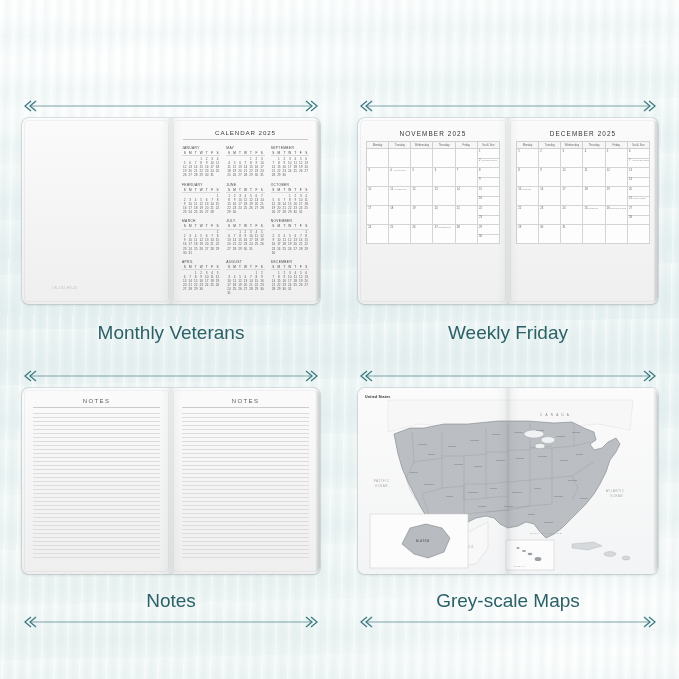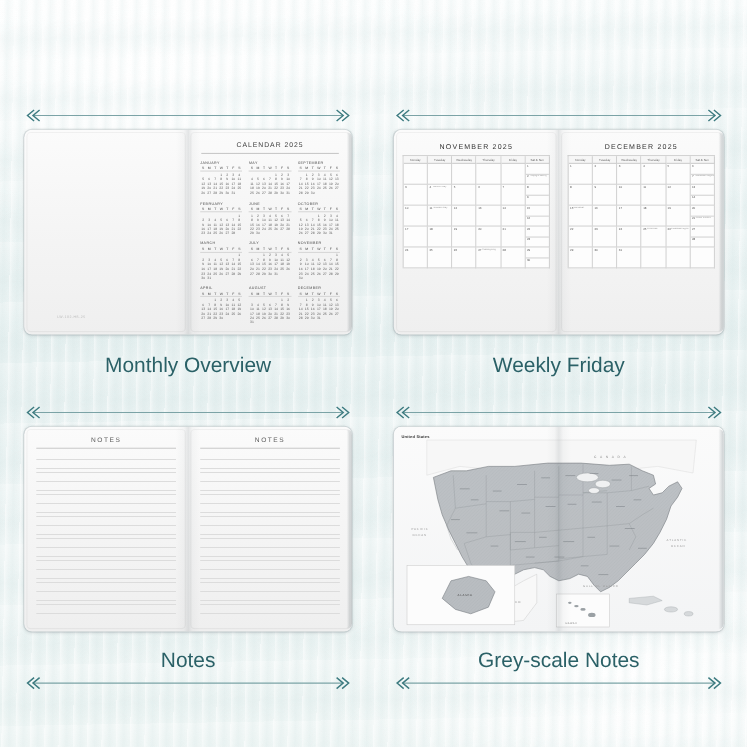--- a/index.html
+++ b/index.html
@@ -1260,21 +1260,21 @@
               <div></div>
               <div></div>
             </div>
           </div>
       </div>
       <div class="spine"></div>
       <div class="edge"></div>
     </div>
   </div>
 
-  <div class="caption cap-tl">Monthly Overview</div>
+  <div class="caption cap-tl">Monthly Veterans</div>
   <div class="caption cap-tr">Weekly Friday</div>
 
   <div class="arrow" style="left:22px; top:368px; width:298px;">
     <svg width="100%" height="12" viewBox="0 0 298 12" preserveAspectRatio="none">
       <line x1="8" y1="6" x2="290" y2="6" stroke="#7ba3a6" stroke-width="1"></line>
       <path d="M9 1 L3 6 L9 11 M14 1 L8 6 L14 11" fill="none" stroke="#3d7b80" stroke-width="1.3"></path>
       <path d="M289 1 L295 6 L289 11 M284 1 L290 6 L284 11" fill="none" stroke="#3d7b80" stroke-width="1.3"></path>
     </svg>
   </div>
   <div class="arrow" style="left:358px; top:368px; width:300px;">
@@ -1433,21 +1433,21 @@
           <ellipse cx="268" cy="170" rx="4" ry="2"></ellipse>
         </g>
       </svg>
 
       <div class="spine"></div>
       <div class="edge"></div>
     </div>
   </div>
 
   <div class="caption cap-bl">Notes</div>
-  <div class="caption cap-br">Grey-scale Notes</div>
+  <div class="caption cap-br">Grey-scale Maps</div>
 
   <div class="arrow ar-bl">
     <svg width="100%" height="12" viewBox="0 0 298 12" preserveAspectRatio="none">
       <line x1="8" y1="6" x2="290" y2="6" stroke="#7ba3a6" stroke-width="1"></line>
       <path d="M9 1 L3 6 L9 11 M14 1 L8 6 L14 11" fill="none" stroke="#3d7b80" stroke-width="1.3"></path>
       <path d="M289 1 L295 6 L289 11 M284 1 L290 6 L284 11" fill="none" stroke="#3d7b80" stroke-width="1.3"></path>
     </svg>
   </div>
   <div class="arrow ar-br">
     <svg width="100%" height="12" viewBox="0 0 300 12" preserveAspectRatio="none">

